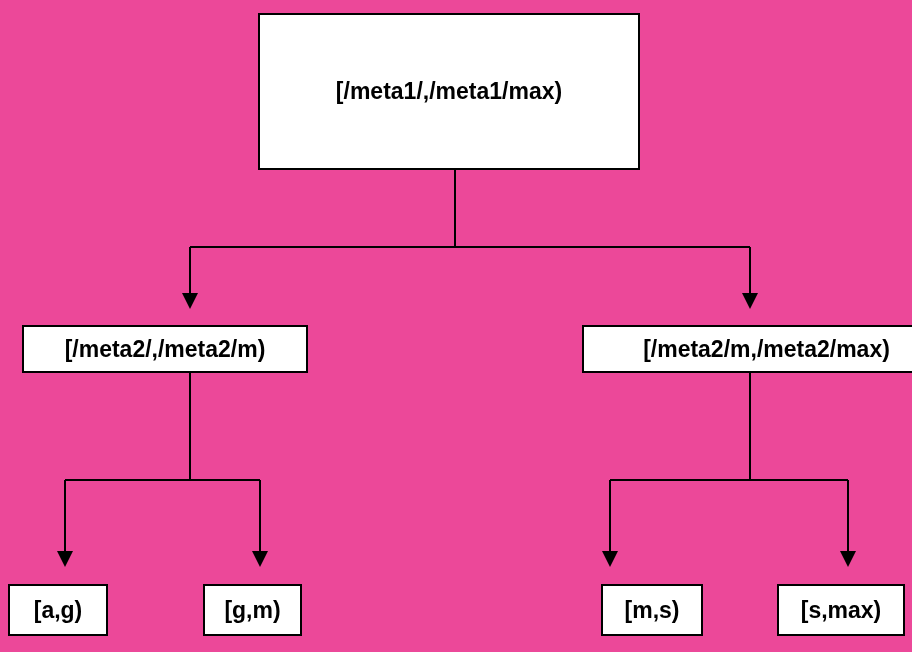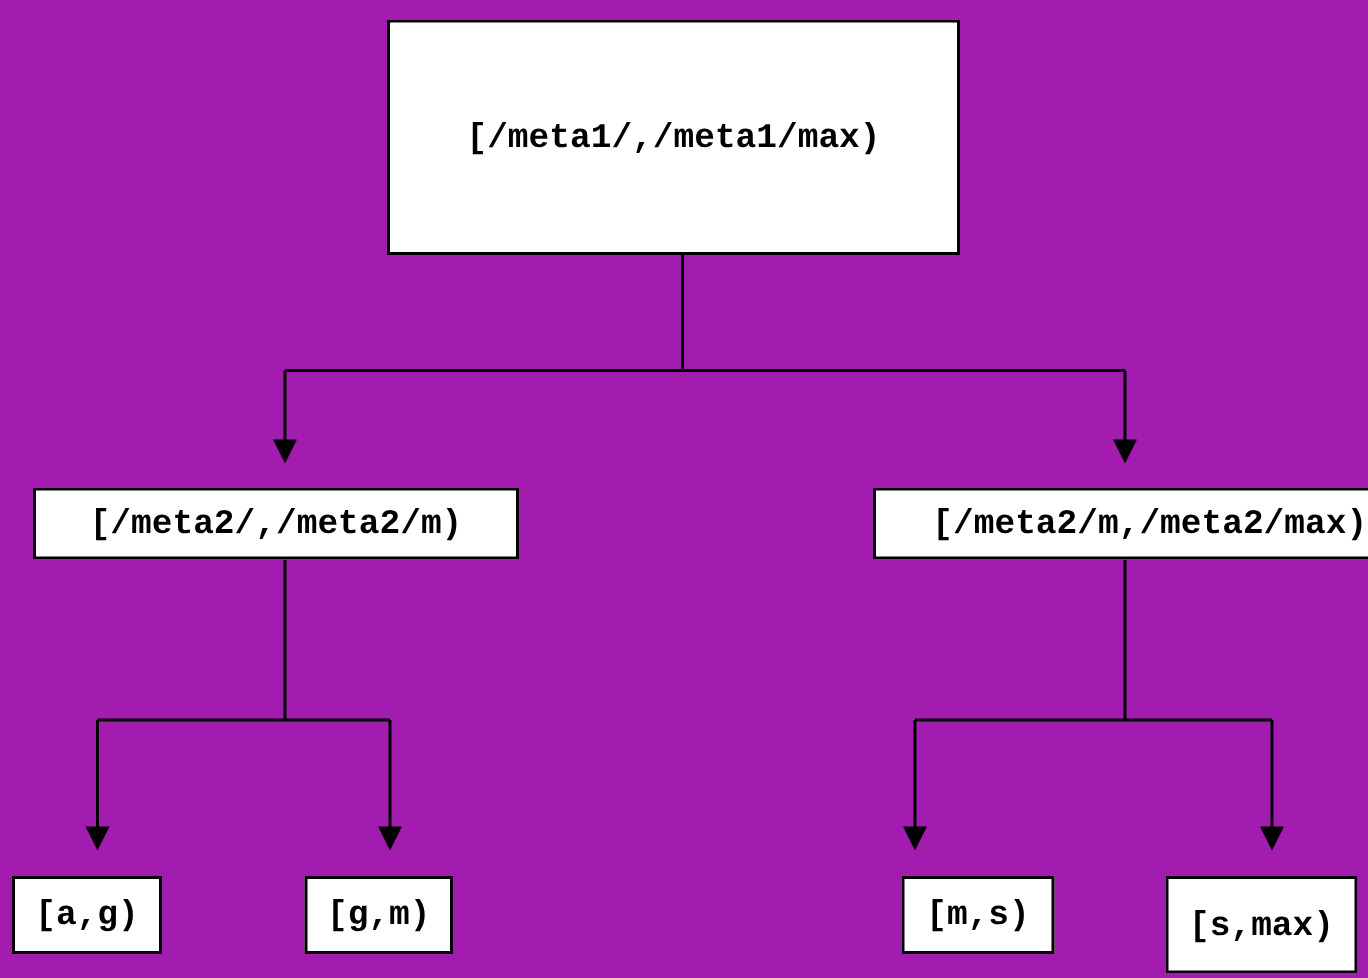--- a/index.html
+++ b/index.html
@@ -4,23 +4,23 @@
 <style>
   html, body {
     margin: 0;
     padding: 0;
     background: #ffffff;
   }
   .canvas {
     position: relative;
     width: 912px;
     height: 652px;
-    background: #a21caf;
+    background: #ec4899;
     overflow: hidden;
-    font-family: Liberation Mono, monospace;
+    font-family: Liberation Sans, sans-serif;
   }
   .connector-layer {
     position: absolute;
     left: 0;
     top: 0;
     width: 912px;
     height: 652px;
     pointer-events: none;
   }
   .edge {
@@ -40,26 +40,26 @@
     color: #000000;
     display: flex;
     align-items: center;
     justify-content: center;
     font-size: 23px;
     font-weight: bold;
     white-space: nowrap;
     letter-spacing: 0;
   }
   #node-root  { left: 258px; top: 13px;  width: 382px; height: 157px; }
-  #node-left  { left: 22px;  top: 325px; width: 324px; height: 48px; }
+  #node-left  { left: 22px;  top: 325px; width: 286px; height: 48px; }
   #node-right { left: 582px; top: 325px; width: 369px; height: 48px; }
   #leaf-ag    { left: 8px;   top: 584px; width: 100px; height: 52px; }
   #leaf-gm    { left: 203px; top: 584px; width: 99px;  height: 52px; }
   #leaf-ms    { left: 553px; top: 584px; width: 102px; height: 52px; margin-left: 48px; }
-  #leaf-smax  { left: 777px; top: 584px; width: 128px; height: 65px; }
+  #leaf-smax  { left: 777px; top: 584px; width: 128px; height: 52px; }
 </style>
 </head>
 <body>
 
 <div class="canvas">
 
   <svg class="connector-layer" viewBox="0 0 912 652">
 
     <g>
       <path class="edge" d="M455 170 V247"></path>

